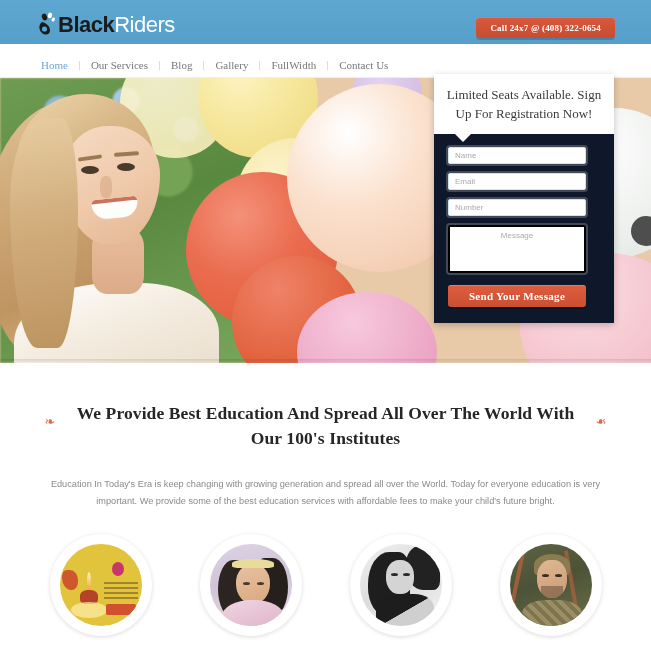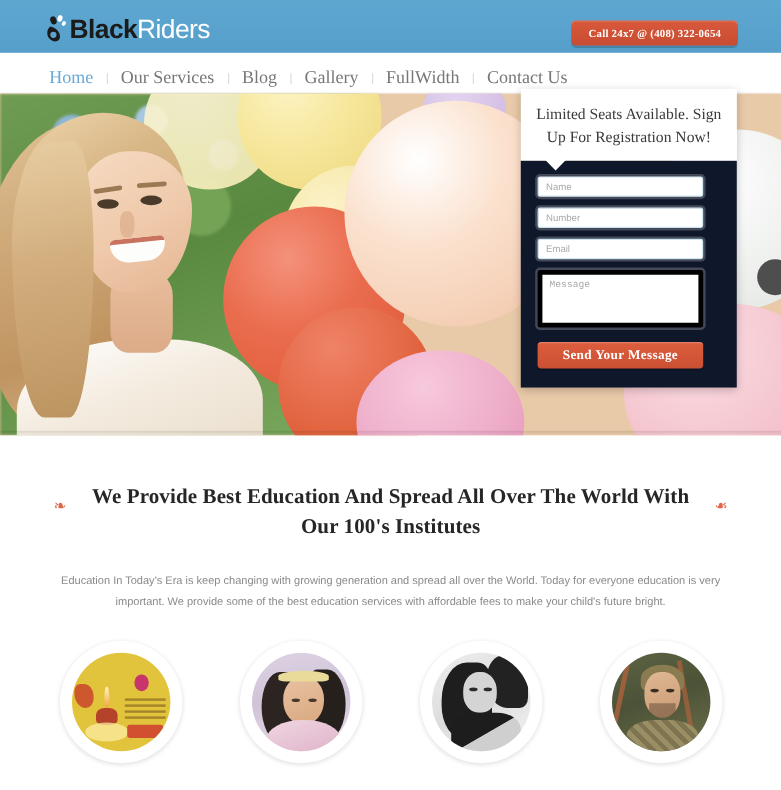--- a/index.html
+++ b/index.html
@@ -43,21 +43,21 @@
   .navbar {
     position:absolute; left:0; top:52px; width:651px; height:26px;
     background:#ffffff;
     border-bottom:1px solid #eeeeee;
   }
   .nav-list {
     position:absolute; left:41px; top:0; height:26px;
     display:flex; align-items:center; list-style:none;
   }
   .nav-item {
-    font-size:15px; color:#777777; padding:0 11px;
+    font-size:11px; color:#777777; padding:0 11px;
     cursor:pointer; white-space:nowrap;
     font-family:"Liberation Serif", serif;
   }
   .nav-item:first-child { padding-left:0; }
   .nav-item.active { color:#6aa9d4; }
   .nav-sep { width:1px; height:9px; background:#dddddd; }
 
   
   .hero {
     position:absolute; left:0; top:78px; width:651px; height:285px;
@@ -216,25 +216,26 @@
     display:block; width:100%; height:17px;
     background:#ffffff; border:1px solid #cfe3ef; border-radius:2px;
     margin-bottom:9px; padding:0 6px;
     font-size:8px; color:#555; outline:none;
     font-family:"Liberation Sans", sans-serif;
     box-shadow:0 0 0 2px rgba(255,255,255,0.22);
   }
   .f-input::placeholder { color:#aaaaaa; }
   .f-textarea {
     display:block; width:100%; height:48px; resize:none;
-    background:#ffffff; border:4px solid #000000; border-radius:2px;
+    background:#ffffff; border:2px solid #000000; border-radius:2px;
     margin-bottom:12px; padding:4px 6px;
     font-size:8px; color:#555; outline:none;
-    font-family:Liberation Mono, monospace;
+    font-family:Liberation Sans, sans-serif;
     box-shadow:0 0 0 2px rgba(255,255,255,0.22);
+    text-align:center;
   }
   .f-textarea::placeholder { color:#aaaaaa; }
   .send-btn {
     display:block; width:100%; height:22px;
     background:linear-gradient(180deg,#dd5e3f 0%, #cb4f32 100%);
     border:none; border-radius:3px;
     box-shadow:0 2px 0 rgba(0,0,0,0.16), inset 0 1px 0 rgba(255,255,255,0.2);
     color:#ffffff; font-size:11px; font-weight:bold;
     font-family:"Liberation Serif", serif;
     cursor:pointer; letter-spacing:0.3px;
@@ -388,22 +389,22 @@
   <div class="hero-shadow"></div>
 </div>
 
 <div class="form-panel">
   <div class="form-head">
     <div class="form-head-text">Limited Seats Available. Sign Up For Registration Now!</div>
   </div>
   <div class="form-body">
     <div class="form-notch"></div>
     <input class="f-input" type="text" placeholder="Name" style="">
+    <input class="f-input" type="text" placeholder="Email" style="">
     <input class="f-input" type="text" placeholder="Number" style="">
-    <input class="f-input" type="text" placeholder="Email" style="">
     <textarea class="f-textarea" placeholder="Message" style=""></textarea>
     <button class="send-btn">Send Your Message</button>
   </div>
 </div>
 
 <div class="content">
   <div class="section-head">
     <span class="orn orn-l">❧</span>
     <h1 class="section-title">We Provide Best Education And Spread All Over The World With Our 100's Institutes</h1>
     <span class="orn orn-r">❧</span>

